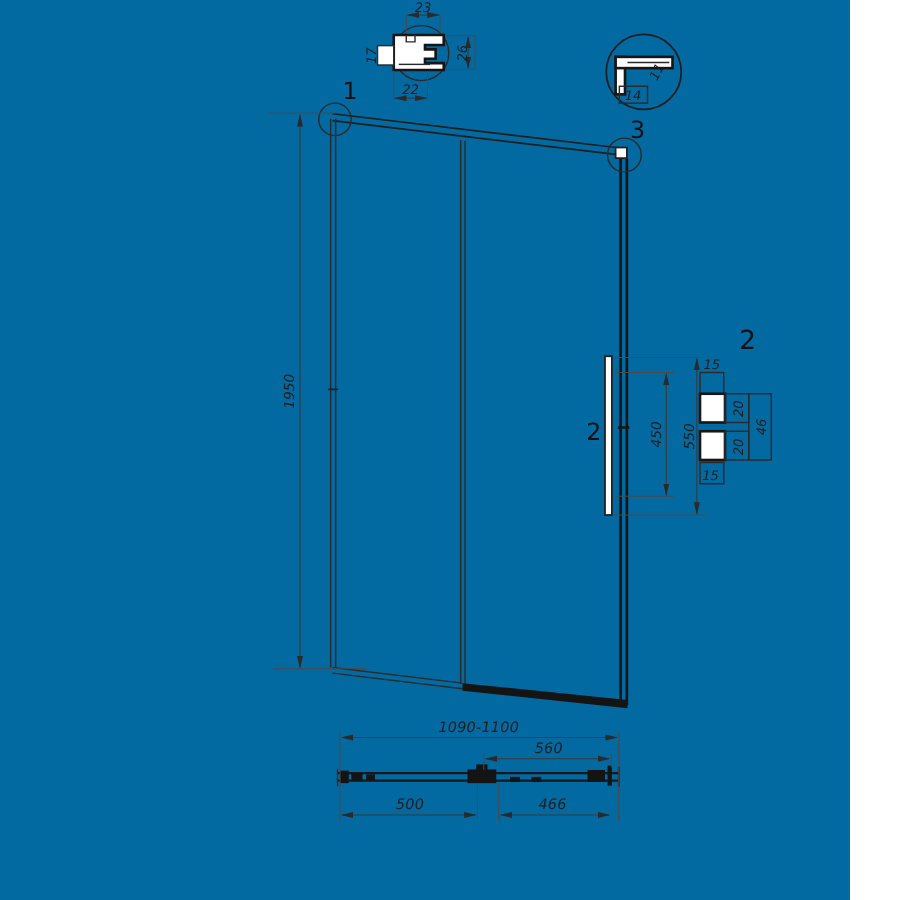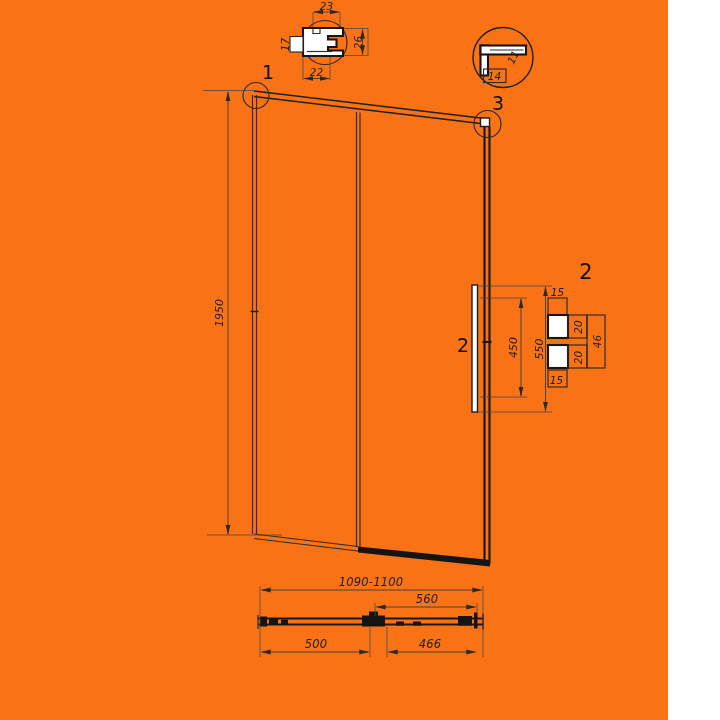--- a/index.html
+++ b/index.html
@@ -1,18 +1,18 @@
 <!DOCTYPE html>
 <html><head>
 <meta charset="utf-8">
 <style>
   html,body { margin:0; padding:0; background:#ffffff; }
   #canvas {
-    width:668px; height:720px; position:relative; background:#f97316;
-    font-family:"Liberation Sans", sans-serif; overflow:hidden;
+    width:668px; height:720px; position:relative; background:#0369a1;
+    font-family:"Liberation Sans", sans-serif; overflow:hidden;padding-left:12px;
   }
   svg { display:block; }
   .thin  { stroke:#2b2b2b; stroke-width:1.15; fill:none; }
   .med   { stroke:#1f1f1f; stroke-width:1.4;  fill:none; }
   .thick { stroke:#161616; stroke-width:2.1;  fill:none; }
   .dimln { stroke:#3a3a3a; stroke-width:0.9;  fill:none; }
   .ext   { stroke:#4a4a4a; stroke-width:0.8;  fill:none; }
   .blk   { fill:#141414; stroke:none; }
   .wht   { fill:#ffffff; }
   .dim-text {

